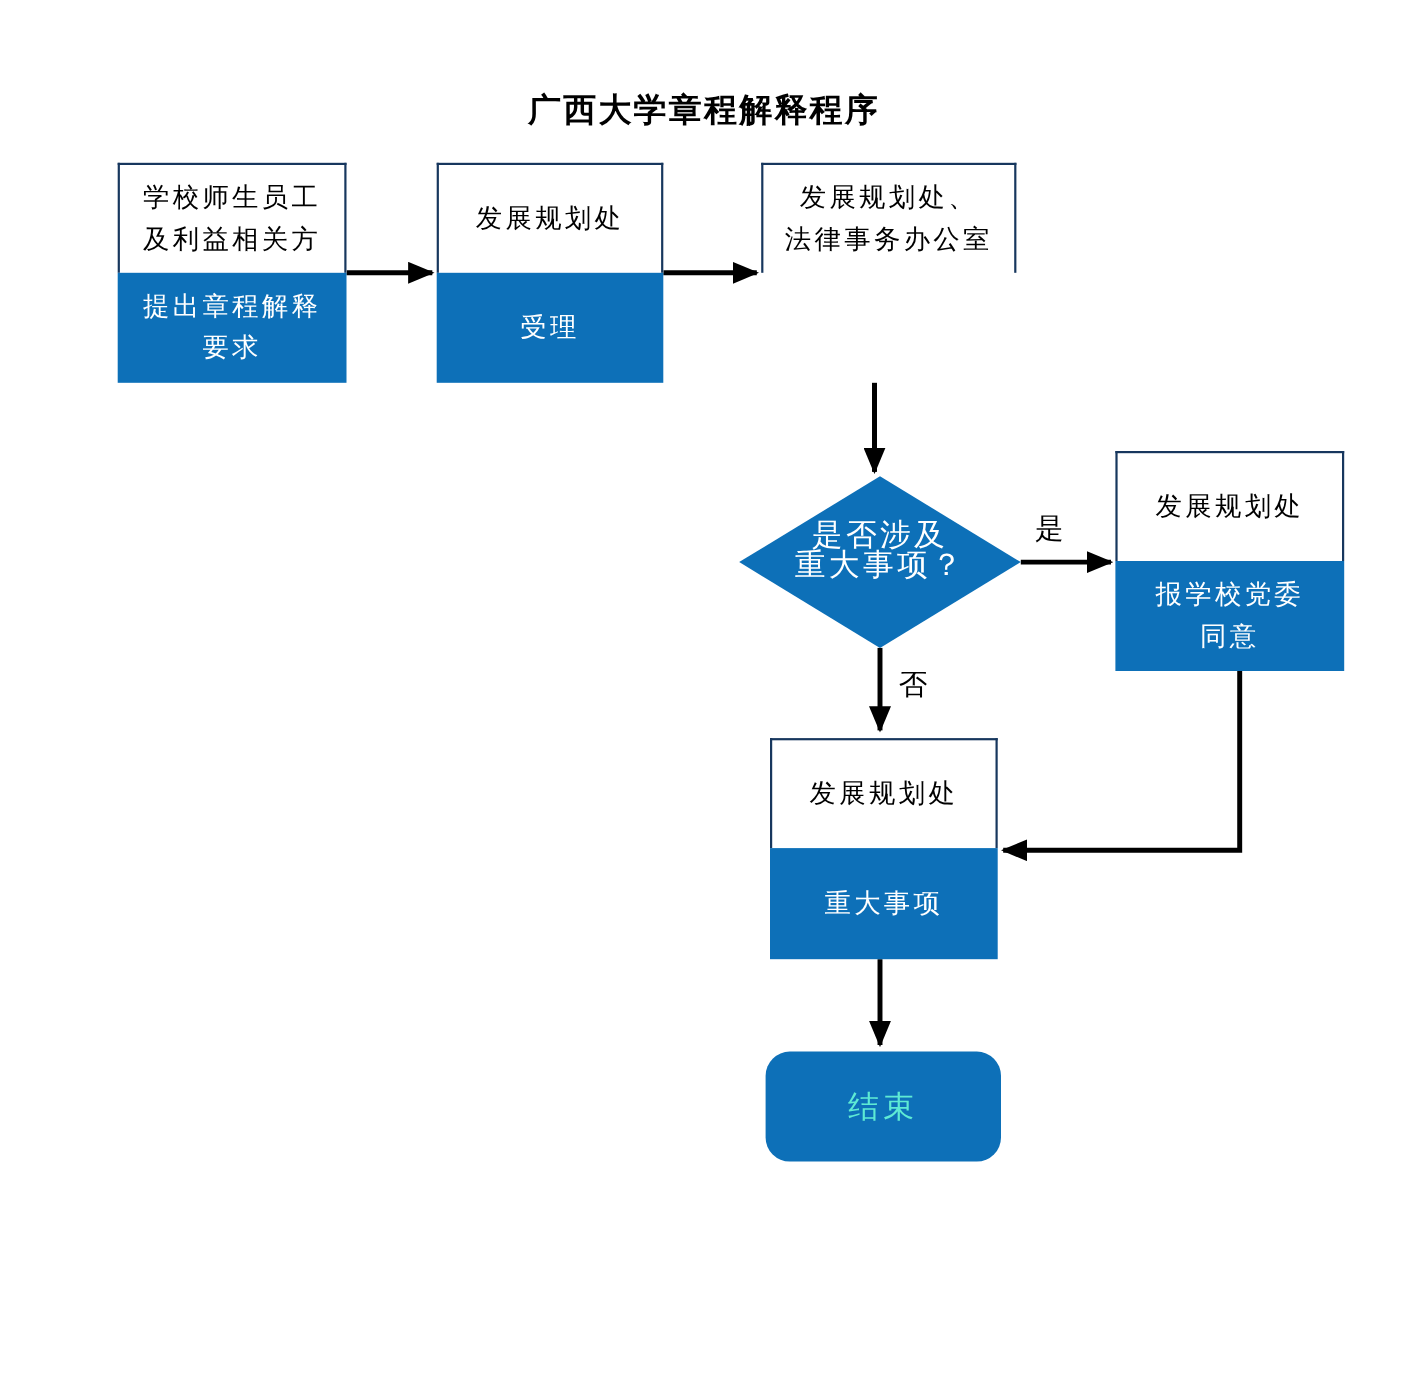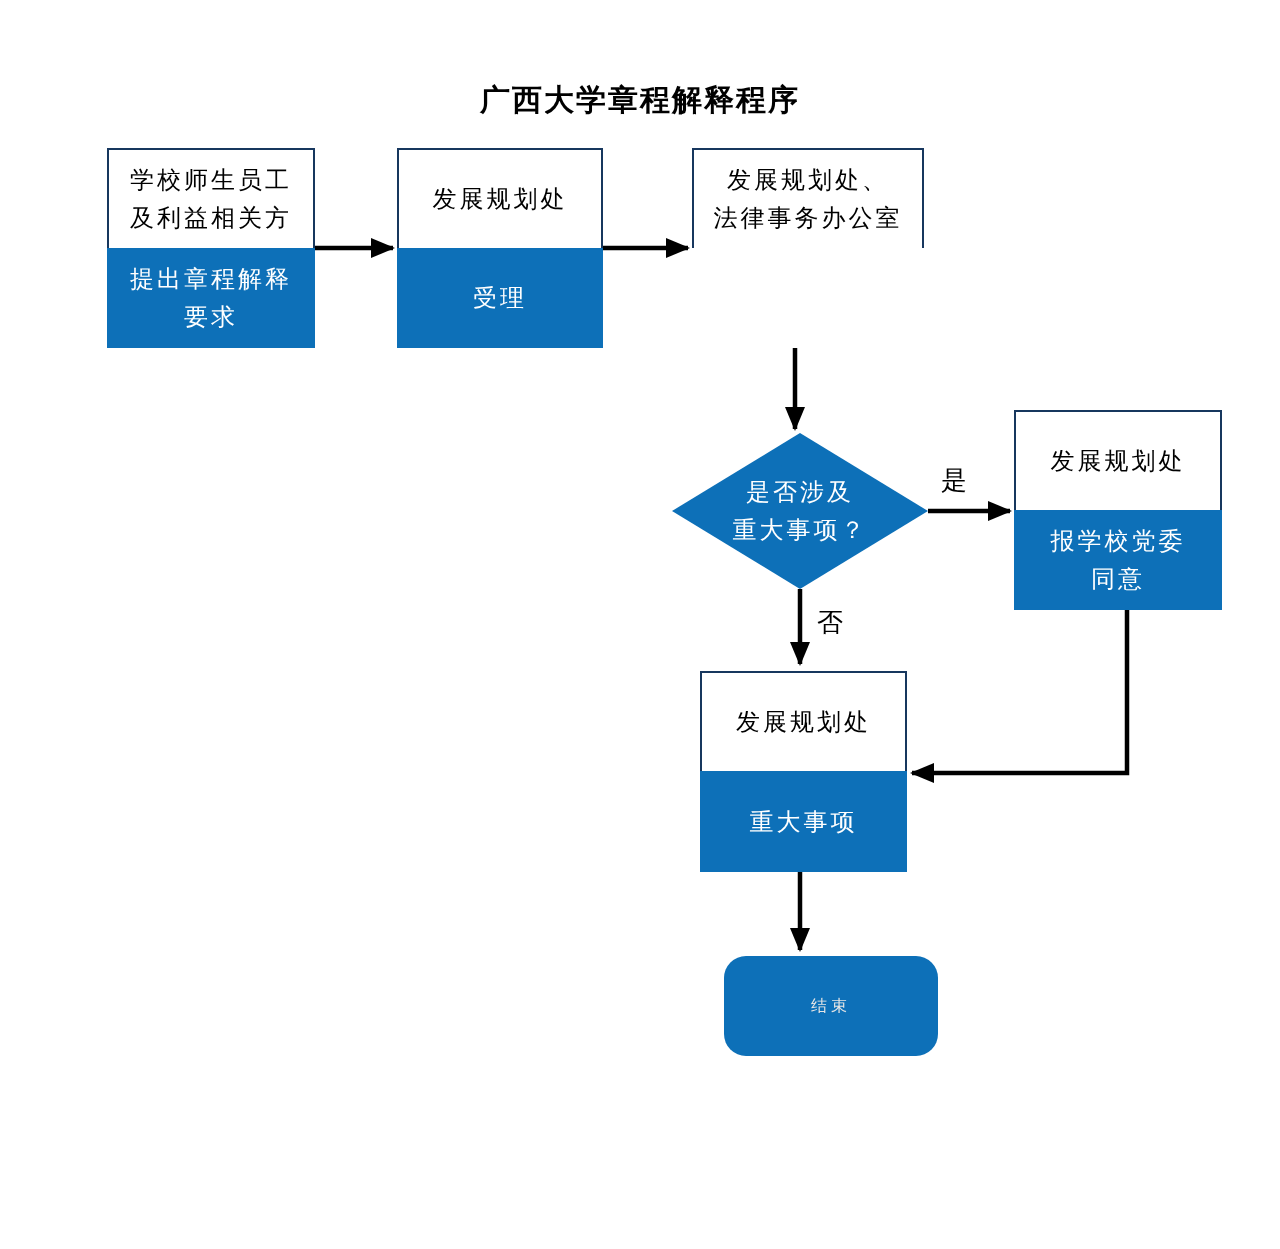--- a/index.html
+++ b/index.html
@@ -85,22 +85,22 @@
   .diamond-shape {
     fill: var(--accent-blue, #0d70b8);
   }
   .diamond-text {
     position: absolute;
     left: 688px;
     top: 473px;
     width: 224px;
     text-align: center;
     color: #ffffff;
-    font-size: 24px;
-    line-height: 38px;
+    font-size: 28px;
+    line-height: 28px;
     letter-spacing: 3px;
     white-space: pre-line;
     font-family: Liberation Serif, serif;
   }
   .edge-label {
     position: absolute;
     width: 48px;
     text-align: center;
     color: #000000;
     font-size: 26px;
@@ -113,24 +113,23 @@
     position: absolute;
     left: 696px;
     top: 956px;
     width: 214px;
     height: 100px;
     background: var(--accent-blue, #0d70b8);
     border-radius: 22px;
     display: flex;
     align-items: center;
     justify-content: center;
-    color: #e5e5e5;
-    font-size: 16px;
+    color: #5eead4;
+    font-size: 28px;
     letter-spacing: 4px;
-    margin-left: 28px;
   }
 </style>
 </head>
 <body>
 
 <div class="canvas">
 
   <div class="page-title">广西大学章程解释程序</div>
 
   <svg class="svg-layer" viewBox="0 0 1280 1249" xmlns="http://www.w3.org/2000/svg">

